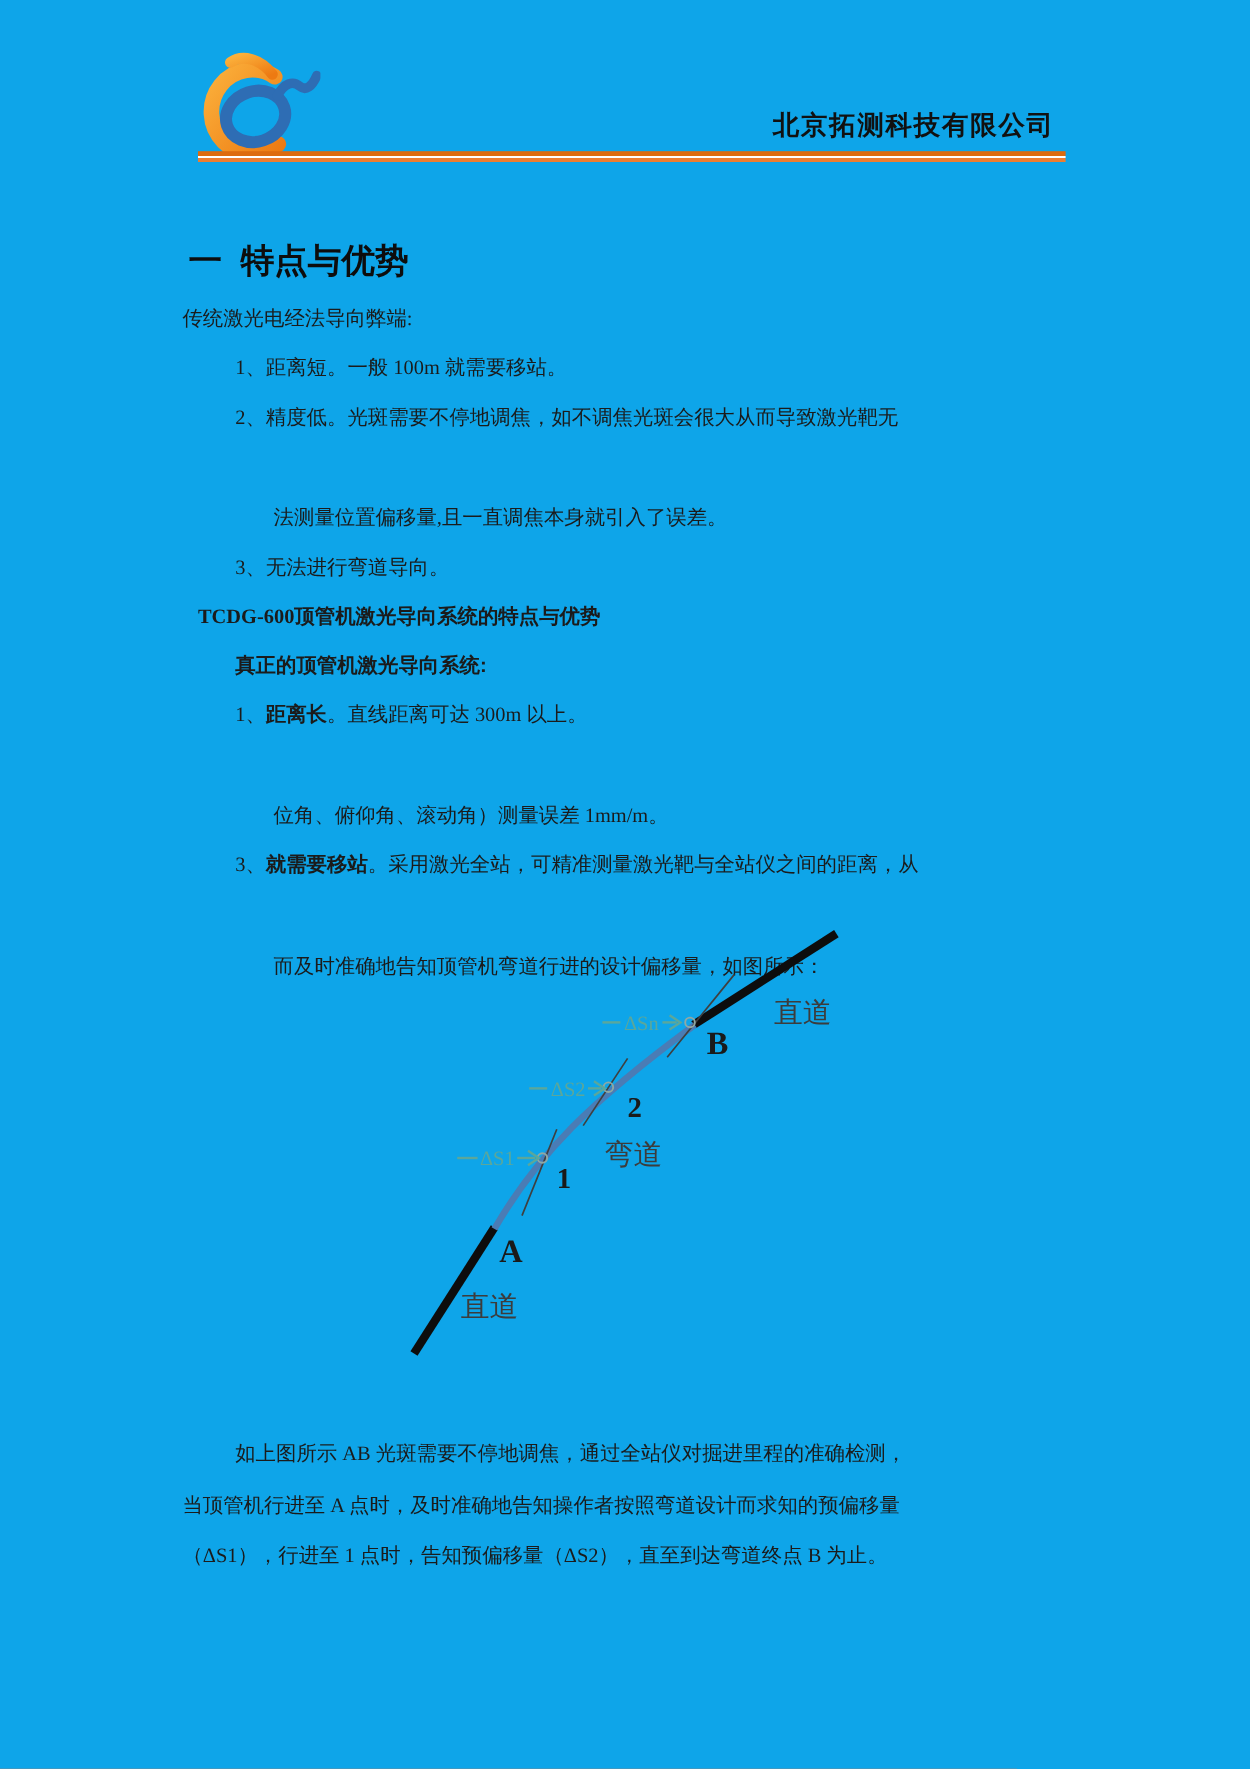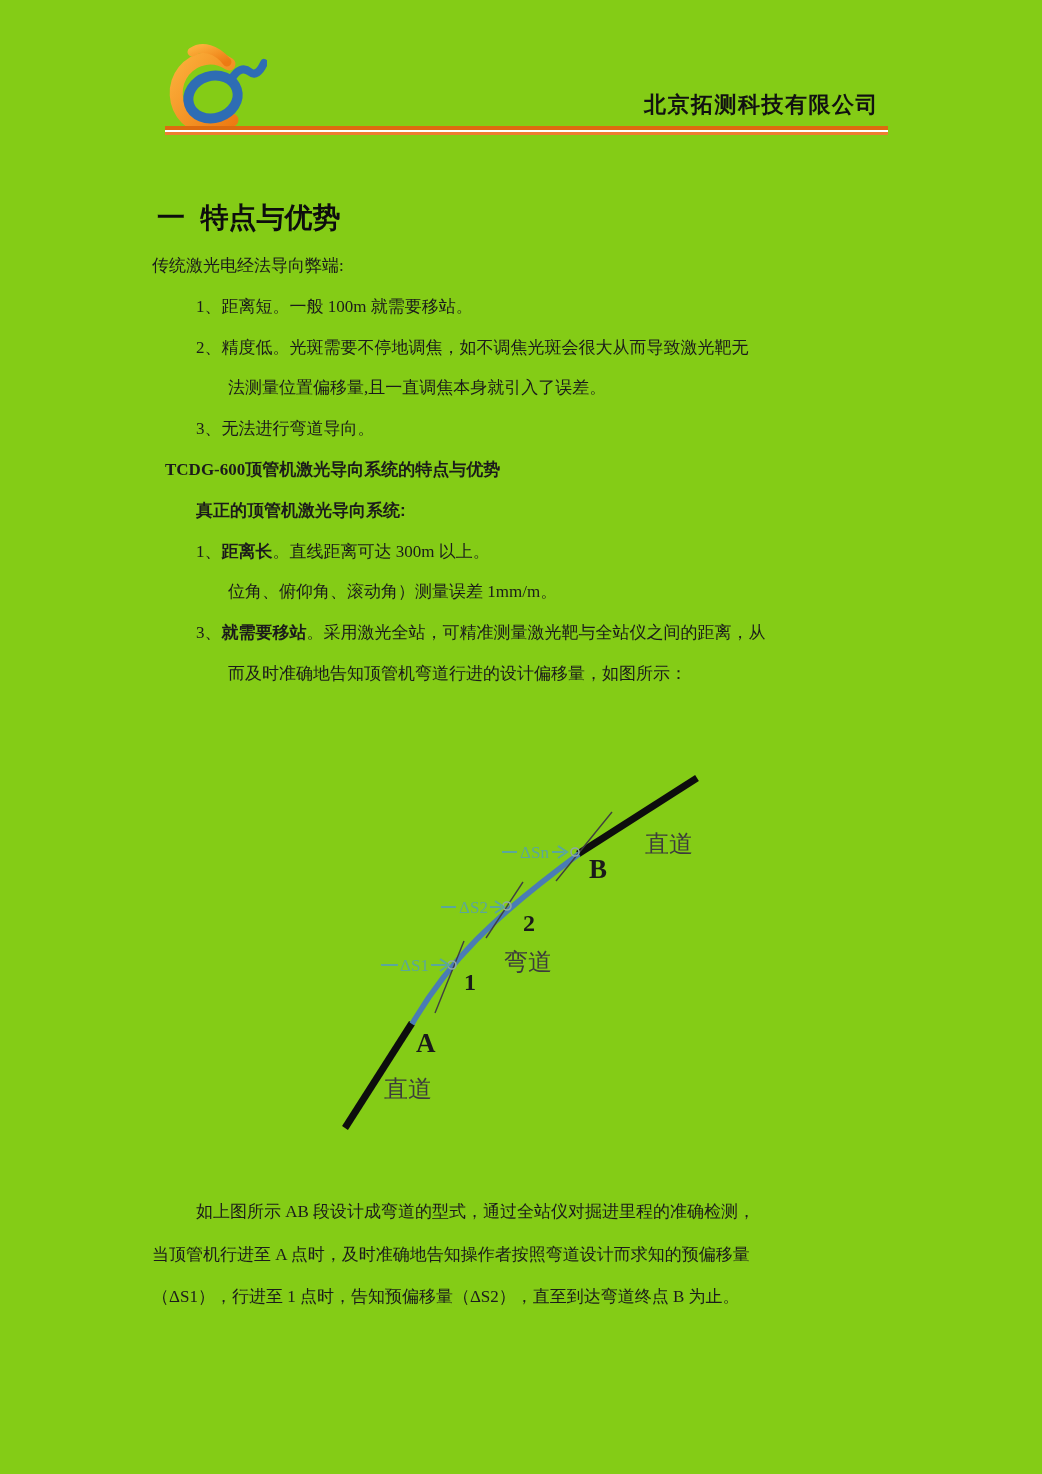--- a/index.html
+++ b/index.html
@@ -1,17 +1,17 @@
 <!DOCTYPE html>
 <html><head>
 <meta charset="utf-8">
 <style>
   html,body{margin:0;padding:0;background:#888;}
   .page{
-    position:relative;width:1042px;height:1474px;margin:0 auto;background:#84cc16;
+    position:relative;width:1042px;height:1474px;margin:0 auto;background:#0ea5e9;
     font-family:"Liberation Serif","DejaVu Serif",serif;color:#1b1b1b;overflow:hidden;
   }
   
   .logo{position:absolute;left:147px;top:40px;width:120px;height:98px;}
   .company{
     position:absolute;top:90px;right:163px;font-size:22px;font-weight:bold;
     letter-spacing:1.5px;color:#111;white-space:nowrap;
   }
   .rule{
     position:absolute;left:165px;top:126px;width:723px;height:9px;
@@ -28,21 +28,21 @@
     position:absolute;left:157px;top:199px;font-size:28px;font-weight:bold;color:#0d0d0d;
     white-space:pre;
   }
   
   .body-lines{position:absolute;left:152px;top:246px;width:800px;}
   .closing{position:absolute;left:152px;top:1191px;width:800px;}
   .tline{line-height:40.8px;font-size:17px;white-space:nowrap;}
   .closing .tline{line-height:42.5px;}
   .ind13{padding-left:13px;}
   .ind44{padding-left:44px;}
-  .ind76{padding-left:76px;}
+  .ind76{padding-left:76px;margin-top:44px;}
   .tline .b{font-weight:bold;}
   .tline .hei{font-family:"Liberation Sans","DejaVu Sans",sans-serif;}
   
   .diagram{position:absolute;left:330px;top:770px;width:450px;height:370px;}
   .dlabel{font-family:"Liberation Serif","DejaVu Serif",serif;font-size:24px;fill:#3c3c3c;}
   .dpoint{font-family:"Liberation Serif","DejaVu Serif",serif;font-weight:bold;fill:#1a1a1a;}
   .dsText{font-family:"Liberation Serif","DejaVu Serif",serif;font-size:17px;}
 </style>
 </head>
 <body>
@@ -124,18 +124,18 @@
     <text class="dlabel" x="645" y="852">直道</text>
     <text class="dpoint" x="589" y="878" font-size="27">B</text>
     <text class="dpoint" x="523" y="931" font-size="24">2</text>
     <text class="dlabel" x="504" y="970">弯道</text>
     <text class="dpoint" x="464" y="990" font-size="24">1</text>
     <text class="dpoint" x="416" y="1052" font-size="27">A</text>
     <text class="dlabel" x="384" y="1097">直道</text>
   </svg>
 
   <div class="closing">
-      <div class="tline ind44"><span>如上图所示 AB 段设计成弯道的型式，通过全站仪对掘进里程的准确检测，</span></div>
+      <div class="tline ind44"><span>如上图所示 AB 光斑需要不停地调焦，通过全站仪对掘进里程的准确检测，</span></div>
       <div class="tline"><span>当顶管机行进至 A 点时，及时准确地告知操作者按照弯道设计而求知的预偏移量</span></div>
       <div class="tline"><span>（ΔS1），行进至 1 点时，告知预偏移量（ΔS2），直至到达弯道终点 B 为止。</span></div>
     </div>
 
 </div>
 
 </body></html>

